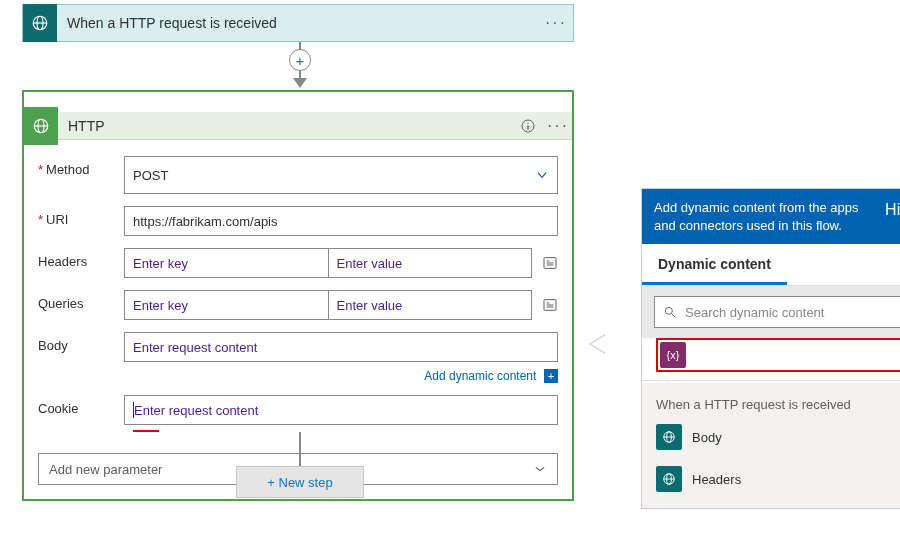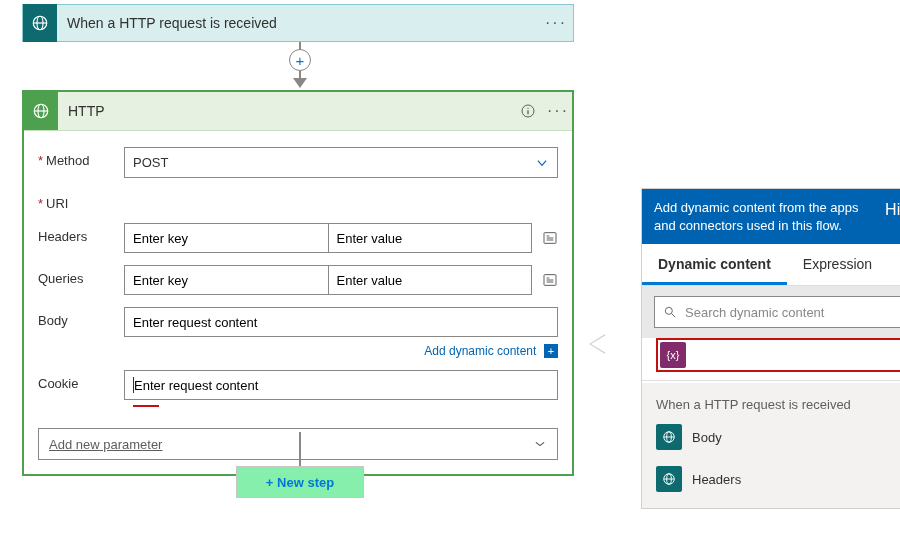--- a/index.html
+++ b/index.html
@@ -15,54 +15,54 @@
   
   .plus-circle { position: absolute; left: 289px; top: 49px; width: 22px; height: 22px;
     border: 1px solid #8a8886; border-radius: 50%; background: #fff; color: #0078d4;
     display: flex; align-items: center; justify-content: center; font-size: 15px; z-index: 2; }
   .connector { position: absolute; left: 299px; top: 42px; width: 2px; height: 42px; background: #8a8886; z-index: 0; }
   .arrow-down { position: absolute; left: 293px; top: 78px; width: 0; height: 0;
     border-left: 7px solid transparent; border-right: 7px solid transparent; border-top: 10px solid #8a8886; z-index: 1;}
 
   
   .action-card { position: absolute; left: 22px; top: 90px; width: 552px; border: 2px solid #4da04d; background: #fff; }
-  .action-header { height: 39px; background: #e6f1e1; border-bottom: 1px solid #c7e0bf; display: flex; align-items: center; }
+  .action-header { height: 28px; background: #e6f1e1; border-bottom: 1px solid #c7e0bf; display: flex; align-items: center; margin-top: 20px; }
   .action-icon { width: 34px; height: 38px; background: #4da04d; display: flex; align-items: center; justify-content: center; }
   .action-title { flex: 1; padding-left: 10px; font-size: 14px; }
   .info-icon { width: 24px; color: #605e5c; font-size: 15px; text-align: center; }
   .action-menu { width: 28px; color: #555; font-size: 16px; letter-spacing: 2px; text-align: center; }
 
   .form { padding: 8px 14px 14px 14px; }
   .row { display: flex; align-items: flex-start; margin-top: 12px; }
   .row:first-child{ margin-top: 8px;}
   .label { width: 86px; padding-top: 6px; font-size: 13px; color: #323130; display: flex; align-items: baseline;}
   .req { color: #a4262c; margin-right: 3px; }
   .field { flex: 1; }
 
-  .select { border: 1px solid #8a8886; height: 31px; display: flex; align-items: center; padding: 0 8px; justify-content: space-between; }
+  .select { border: 1px solid #8a8886; height: 38px; display: flex; align-items: center; padding: 0 8px; justify-content: space-between; }
   .select .chev { color: #0a5fc2; }
   .textin { border: 1px solid #8a8886; height: 30px; padding: 0 8px; display: flex; align-items: center; width: 100%; }
   .kv { display: flex; align-items: center; }
   .kv .textin { flex: 1; }
   .kv .textin + .textin { border-left: none; }
   .kv-toggle { margin-left: 10px; color: #605e5c; font-size: 14px; }
-  .placeholder { color: #000000; text-align: center; }
+  .placeholder { color: #4c1d95; text-align: center; }
 
   .cookie-underline { border-bottom: 2px solid #c40f0f; display: inline-block; height: 12px; margin-right: -1px;}
   .caret { border-left: 1px solid #323130; height: 16px; display: inline-block; vertical-align: middle;}
   .addlink-row { text-align: right; margin-top: 6px; }
   .addlink { color: #0065b3; font-size: 12px; }
   .addlink-pill { display: inline-block; width: 14px; height: 14px; background: #0065b3; color: #fff; font-size: 11px; line-height: 14px; text-align: center; margin-left: 4px; }
 
-  .addparam { margin: 14px 14px 14px 14px; border: 1px solid #8a8886; height: 32px; display: flex; align-items: center; padding: 0 10px; justify-content: space-between; color: #605e5c; text-decoration: underline;}
+  .addparam { margin: 14px 14px 14px 14px; border: 1px solid #8a8886; height: 32px; display: flex; align-items: center; padding: 0 10px; justify-content: space-between; color: #605e5c;}
   .addparam .chev { color: #605e5c; transform: scaleY(0.7);}
 
   
   .newstep { position: absolute; left: 236px; top: 466px; width: 128px; height: 32px;
-    border: 1px solid #c8c6c4; background: #86efac; color: #0078d4; display: flex; align-items: center; justify-content: center; font-size: 13px; font-weight: bold;}
+    border: 1px solid #c8c6c4; background: #e5e5e5; color: #0078d4; display: flex; align-items: center; justify-content: center; font-size: 13px;}
   .connector2 { position: absolute; left: 299px; top: 432px; width: 2px; height: 34px; background: #8a8886;}
 
   
   .dyn { position: absolute; left: 641px; top: 188px; width: 290px; background: #fff; border: 1px solid #d2d0ce;}
   .dyn-head { background: #0063b1; color: #fff; padding: 10px 12px; display: flex; align-items: flex-start; font-size: 13px; line-height: 1.35;}
   .dyn-head .hide { margin-left: auto; font-size: 16px; }
   .dyn-tabs { display: flex; border-bottom: 1px solid #e1dfdd; position: relative;}
   .dyn-tab { padding: 12px 16px 10px 16px; font-size: 14px; color: #323130; font-weight: 600;}
   .dyn-tab.inactive { font-weight: 400; color: #323130;}
   .dyn-tab.active { border-bottom: 3px solid #0078d4; }
@@ -140,20 +140,25 @@
             </span>
         </div>
       </div>
     </div>
 
     <div class="row">
       <div class="label">
           <span class="req">*</span>
           <span>URI</span>
         </div>
+      <div class="field">
+          <div class="textin">
+            <span>https://fabrikam.com/apis</span>
+          </div>
+        </div>
     </div>
 
     <div class="row">
       <div class="label">Headers</div>
       <div class="field">
         <div class="kv">
           <div class="textin">
               <span class="placeholder">Enter key</span>
             </div>
           <div class="textin">
@@ -233,21 +238,20 @@
 
 <div class="pointer"></div>
 <div class="pointer-inner"></div>
 <div class="dyn">
   <div class="dyn-head">
     <span style="max-width:210px">Add dynamic content from the apps and connectors used in this flow.</span>
     <span class="hide">Hide</span>
   </div>
   <div class="dyn-tabs">
     <div class="dyn-tab active">Dynamic content</div>
-    <div class="dyn-tab inactive">Expression</div>
   </div>
   <div class="dyn-search-wrap">
     <div class="dyn-search">
       <svg width="14" height="14" viewBox="0 0 24 24">
           <circle cx="10" cy="10" r="6" fill="none" stroke="#605e5c" stroke-width="1.6"></circle>
           <line x1="15" y1="15" x2="21" y2="21" stroke="#605e5c" stroke-width="1.6"></line>
         </svg>
       <span>Search dynamic content</span>
     </div>
   </div>

